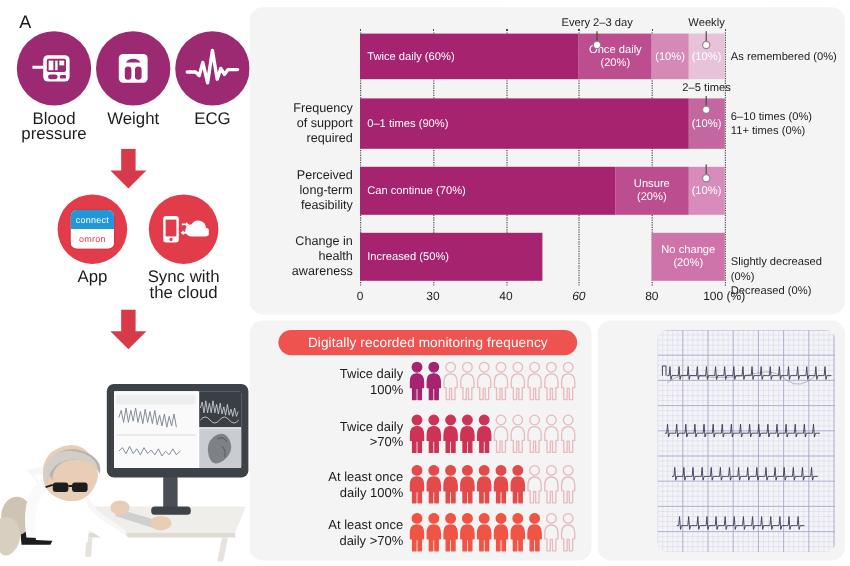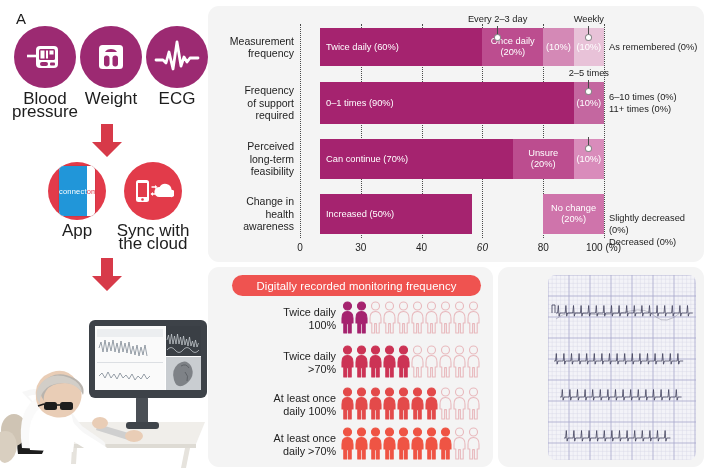--- a/index.html
+++ b/index.html
@@ -22,28 +22,28 @@
 
   
   #panelA { position: absolute; left: 0; top: 0; width: 210px; height: 472px; }
   .circ {
     position: absolute; border-radius: 50%;
     display: flex; align-items: center; justify-content: center;
   }
   .circ svg { display:block; }
   .ico-label {
     position: absolute; text-align: center;
-    font-size: 17px; color: #1d1d1d; line-height: 13px;
+    font-size: 14px; color: #1d1d1d; line-height: 13px;
     font-family: "Liberation Sans", sans-serif;
   }
   .arrow-down { position:absolute; }
 
   .omron-badge{
-    position:absolute; width:36px; height:50px; border-radius:5px;
-    background:#fff; overflow:hidden; display:flex; flex-direction:row;
+    position:absolute; width:36px; height:32px; border-radius:5px;
+    background:#fff; overflow:hidden; display:flex; flex-direction:column;
     box-shadow:0 0 0 1px rgba(0,0,0,.06);
     text-align:right;
   }
   .omron-top{flex:1; background:#2196d9; color:#fff; font-size:7.5px;
     display:flex;align-items:center;justify-content:center; letter-spacing:.2px;}
   .omron-bot{flex:1; background:#fff; color:#e23b4a; font-size:7.5px;
     display:flex;align-items:center;justify-content:center; letter-spacing:.2px;}
 
   
   #scene { position:absolute; left:0; top:292px; width:212px; height:180px; }
@@ -56,21 +56,21 @@
   #chart { position:absolute; left:0; top:0; width:496px; height:256px; }
   .cat-label {
     position: absolute; text-align: right; right: 0;
     font-size: 10.5px; color: #1d1d1d; line-height: 12.5px;
   }
   .bar-seg {
     position: absolute; display:flex; align-items:center; justify-content:center;
     color:#fff; font-size:9.3px; line-height:11px; text-align:center;
     overflow:hidden; white-space:pre-line;
   }
-  .bar-seg.left { justify-content:flex-start; padding-left:6px; text-align:left;margin-left:20px; }
+  .bar-seg.left { justify-content:flex-start; padding-left:6px; text-align:left; }
   .gridline { position:absolute; width:0; border-left:1.3px dotted #4a4a4a; }
   .tick-lbl { position:absolute; font-size:10px; color:#1d1d1d; text-align:center; }
   .out-lbl { position:absolute; font-size:9.3px; color:#1d1d1d; line-height:12px; white-space:pre-line;}
   .call-lbl { position:absolute; font-size:9.3px; color:#1d1d1d; line-height:11px; text-align:center; white-space:pre-line;}
 
   
   #panelC {
     position:absolute; left:208px; top:267px; width:285px; height:200px;
     background:#f4f4f4; border-radius:11px;
   }
@@ -243,22 +243,20 @@
         <div class="gridline" style="left: 213.6px; top: 18px; height: 214px;"></div>
         <div class="gridline" style="left: 274.4px; top: 18px; height: 214px;"></div>
         <div class="gridline" style="left: 335.2px; top: 18px; height: 214px;"></div>
         <div class="gridline" style="left: 396px; top: 18px; height: 214px;"></div>
         <div class="tick-lbl" style="left: 66px; top: 236px; width: 52px;">0</div>
         <div class="tick-lbl" style="left: 126.8px; top: 236px; width: 52px;">30</div>
         <div class="tick-lbl" style="left: 187.6px; top: 236px; width: 52px;">40</div>
         <div class="tick-lbl" style="left: 248.4px; top: 236px; width: 52px; font-style: italic;">60</div>
         <div class="tick-lbl" style="left: 309.2px; top: 236px; width: 52px;">80</div>
         <div class="tick-lbl" style="left: 378px; top: 236px; width: 52px; text-align: left;">100 (%)</div>
-        <div class="cat-label" style="right: 410px; width: 86px; white-space: pre-line; top: 28.5px;">Measurement
-frequency</div>
         <div class="bar-seg left" style="left: 92px; width: 182.4px; top: 22px; height: 38px; background: rgb(165, 35, 111);">Twice daily (60%)</div>
         <div class="bar-seg" style="left: 274.4px; width: 60.8px; top: 22px; height: 38px; background: rgb(188, 77, 143);">Once daily
 (20%)</div>
         <div class="bar-seg" style="left: 335.2px; width: 30.4px; top: 22px; height: 38px; background: rgb(212, 137, 182);">(10%)</div>
         <div class="bar-seg" style="left: 365.6px; width: 30.4px; top: 22px; height: 38px; background: rgb(232, 194, 216);">(10%)</div>
         <div class="call-lbl" style="left: 244.6px; top: 8px; width: 90px;">Every 2–3 day</div>
         <div style="position: absolute; left: 289px; top: 20px; width: 1.2px; height: 11px; background: rgb(74, 74, 74);"></div>
         <div style="position: absolute; left: 287px; top: 29px; width: 5.2px; height: 5.2px; border-radius: 50%; background: rgb(255, 255, 255); box-shadow: rgb(138, 138, 138) 0px 0px 0px 1px;"></div>
         <div class="call-lbl" style="left: 335.8px; top: 8px; width: 90px;">Weekly</div>
         <div style="position: absolute; left: 380.2px; top: 20px; width: 1.2px; height: 11px; background: rgb(74, 74, 74);"></div>

